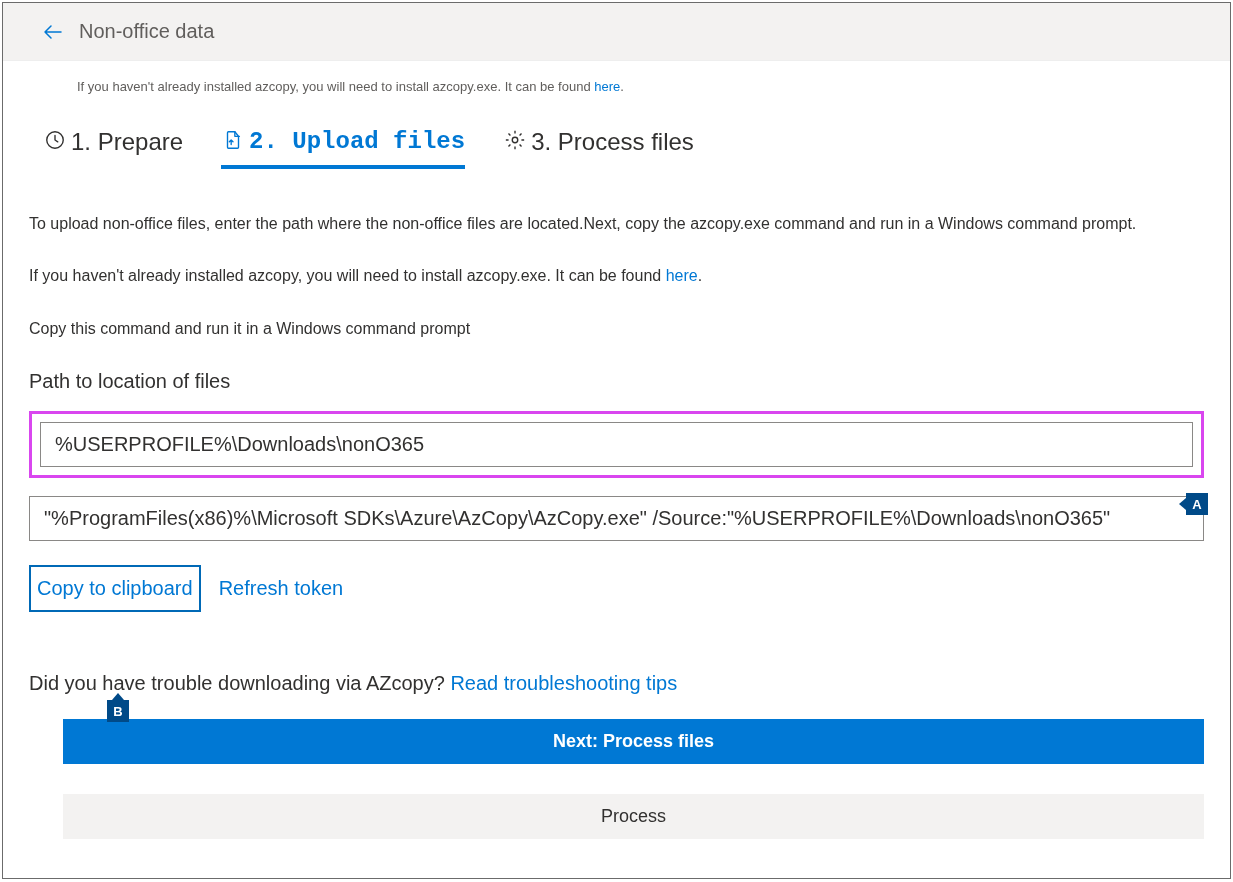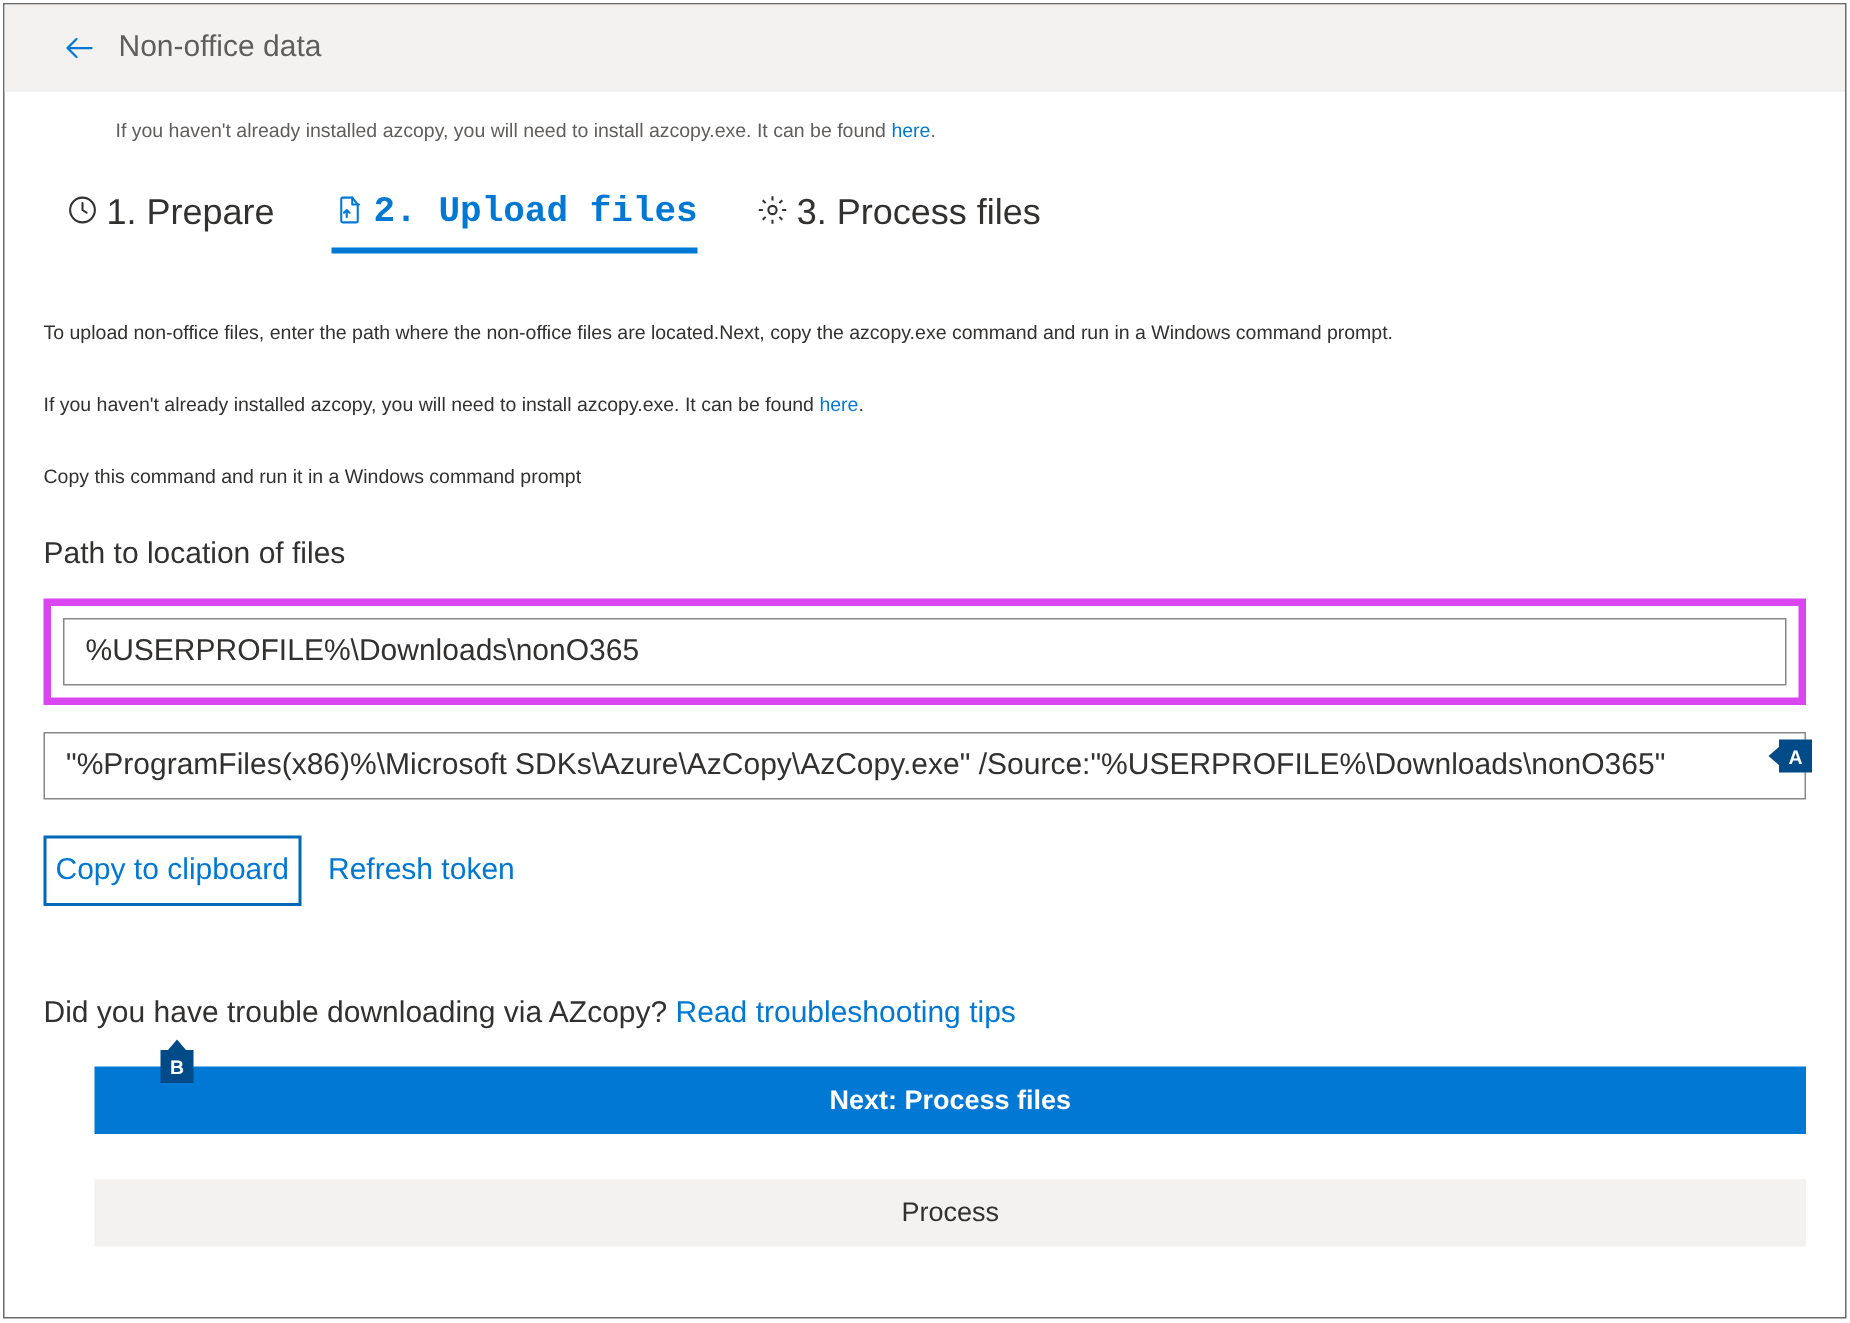--- a/index.html
+++ b/index.html
@@ -68,33 +68,33 @@
   }
   .tab.active {
     color: #0078d4;
     font-weight: 600;
     border-bottom: 4px solid #0078d4;
     font-family: Liberation Mono, monospace;
   }
   .tab-icon { width: 24px; height: 24px; display:flex; align-items:center; justify-content:center; }
   .tab.active .tab-icon svg { stroke: #0078d4; fill: none; }
   .body-text {
-    font-size: 13px;
+    font-size: 16px;
     line-height: 1.4;
     margin-bottom: 30px;
     color: #323130;
   }
   .body-text a { color: #0078d4; text-decoration: none; }
   .label-text {
     font-size: 20px;
     margin-bottom: 18px;
     color: #323130;
   }
   .input-highlight-wrap {
-    border: 5px solid #d946ef;
+    border: 3px solid #d946ef;
     padding: 8px;
     margin-bottom: 18px;
     position: relative;
   }
   .text-input, .text-display {
     width: 100%;
     border: 1px solid #8a8886;
     padding: 10px 14px;
     font-size: 20px;
     font-family: inherit;

